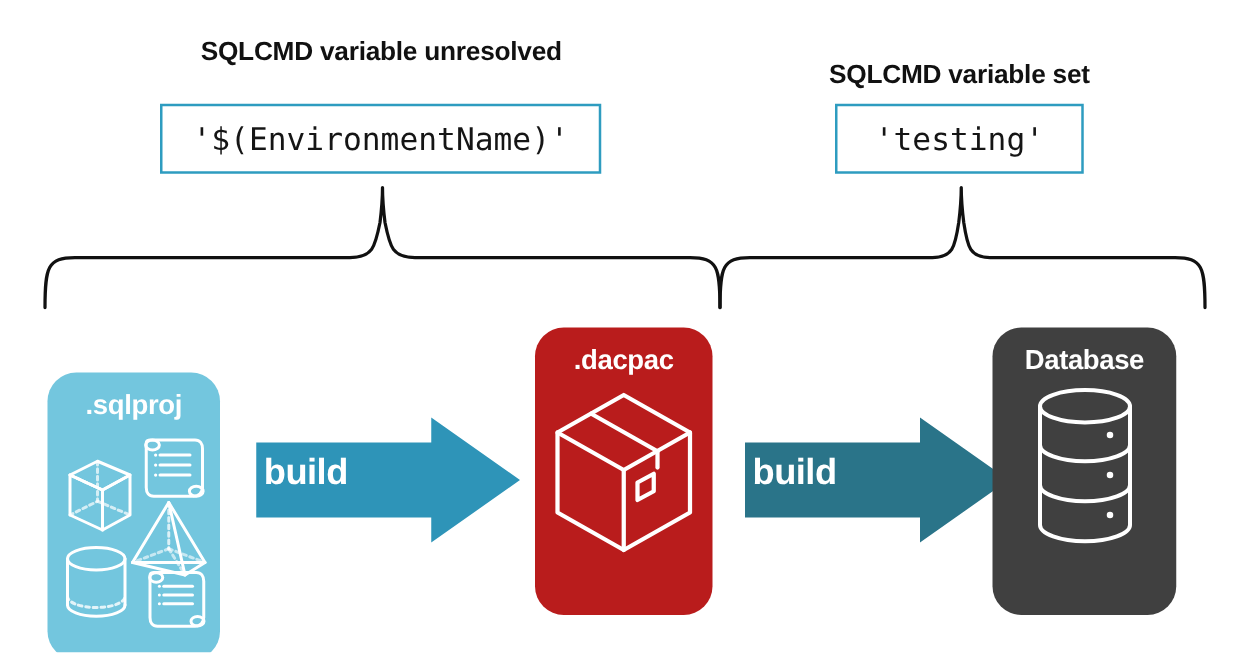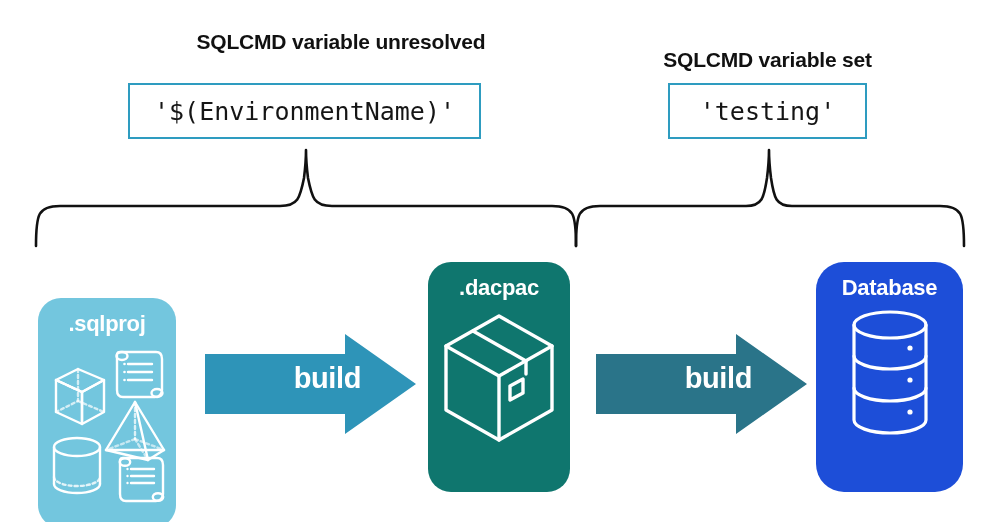--- a/index.html
+++ b/index.html
@@ -24,21 +24,21 @@
   .heading {
     position: absolute;
     font-family: "Liberation Sans", sans-serif;
     font-weight: bold;
     font-size: 21px;
     color: #111111;
     letter-spacing: -0.2px;
     text-align: center;
     white-space: nowrap;
   }
-  #heading-unresolved { left: 0px;   top: 30px; width: 610px; margin-left: 36px; }
+  #heading-unresolved { left: 0px;   top: 30px; width: 610px; }
   #heading-set        { left: 560px; top: 48px; width: 415px; }
 
   
   .code-box {
     position: absolute;
     box-sizing: border-box;
     border: 2px solid #2e9cc0;
     background: #ffffff;
     display: flex;
     align-items: center;
@@ -84,37 +84,37 @@
   }
   .card-art {
     position: absolute;
     left: 0; right: 0;
     top: 46px;
     display: flex;
     align-items: center;
     justify-content: center;
   }
   #card-sqlproj  { left: 38px;  width: 138px; background: #73c6de; margin-top: 36px; }
-  #card-dacpac   { left: 428px; width: 142px; background: #0f766e; }
-  #card-database { left: 816px; width: 147px; background: #1d4ed8; border-radius: 28px; }
+  #card-dacpac   { left: 428px; width: 142px; background: #b91c1c; }
+  #card-database { left: 794px; width: 147px; background: #404040; }
 
   
   .arrow-wrap {
     position: absolute;
     top: 332px;
     height: 104px;
   }
   #arrow-build  { left: 203px; width: 215px; }
   #arrow-deploy { left: 594px; width: 215px; }
   .arrow-label {
     position: absolute;
     top: 30px;
     left: 8px;
     width: 150px;
-    text-align: right;
+    text-align: left;
     font-family: "Liberation Sans", sans-serif;
     font-weight: bold;
     font-size: 29px;
     color: #ffffff;
     letter-spacing: -0.4px;
     white-space: nowrap;
     pointer-events: none;
   }
   .arrow-svg { position: absolute; inset: 0; width: 100%; height: 100%; }
 </style>

